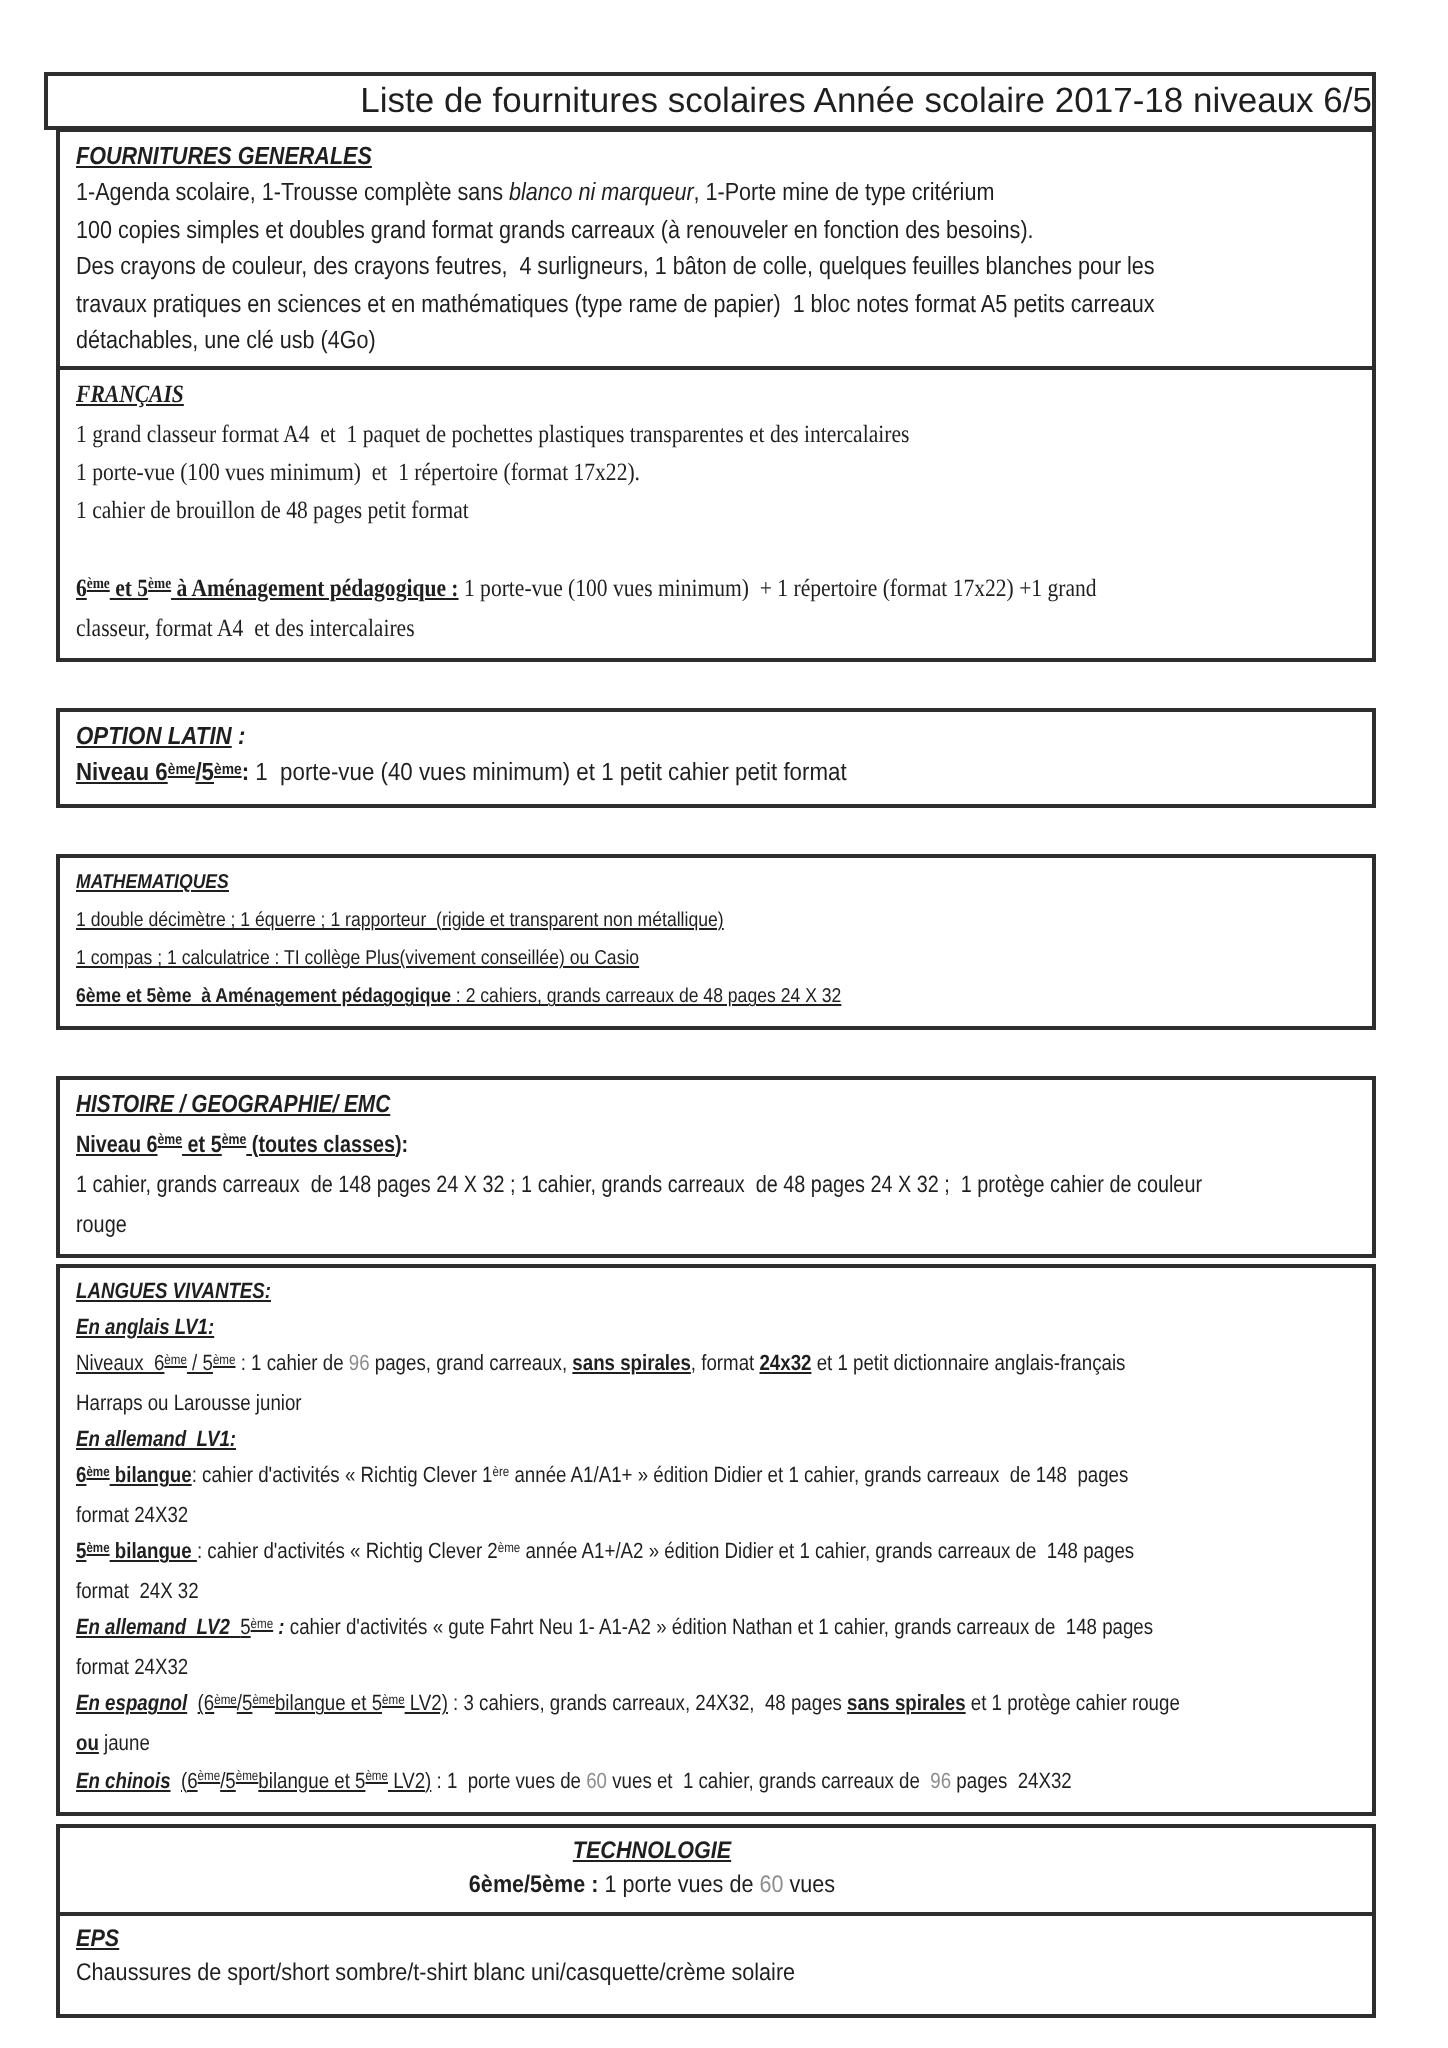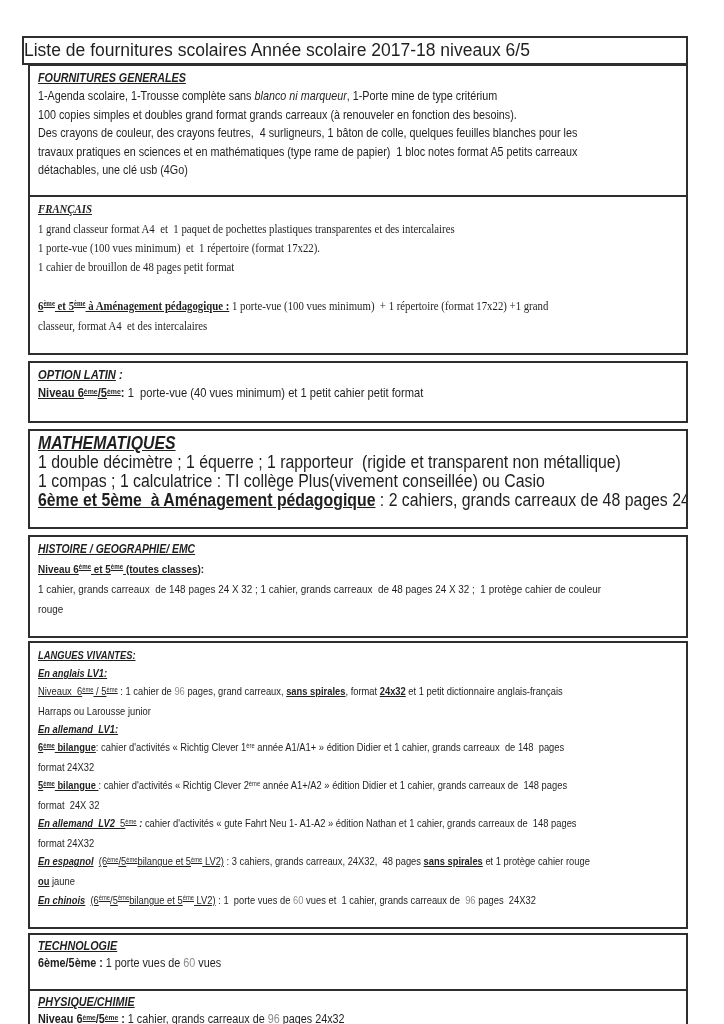--- a/index.html
+++ b/index.html
@@ -6,54 +6,54 @@
   html,body { margin:0; padding:0; }
   body {
     width:724px; height:1024px; background:#ffffff; position:relative;
     font-family:"Liberation Sans", sans-serif; color:var(--text);
     overflow:hidden;
   }
   .page { position:absolute; inset:0; }
   .title-box {
     position:absolute; left:22px; top:36px; width:666px; height:29px;
     border:2px solid var(--border); box-sizing:border-box;
-    text-align:left; font-size:17.5px; line-height:25px; background:#fff;
+    text-align:right; font-size:17.5px; line-height:25px; background:#fff;
   }
   .sections { position:absolute; left:28px; top:64px; width:660px; }
   .section {
     border:2px solid var(--border); box-sizing:border-box;
-    padding:3px 8px 16px 8px; overflow:hidden; background:#fff;
+    padding:3px 8px 4px 8px; overflow:hidden; background:#fff;
   }
   .section + .section { margin-top:-2px; }
-  #sec-latin, #sec-math, #sec-histoire { margin-top:6px; }
+  #sec-latin, #sec-math, #sec-histoire { margin-top:23px; }
   #sec-langues { margin-top:3px; }
   #sec-techno { margin-top:4px; }
 
   .line { white-space:pre; transform-origin:0 50%; }
   .line.blank { min-height:1em; }
   .seg.b { font-weight:bold; }
   .seg.i { font-style:italic; }
   .seg.u { text-decoration:underline; }
   .seg.g { color:var(--muted); }
   .seg.sup { font-size:0.62em; position:relative; top:-0.45em; }
 
   #sec-fournitures { min-height:113px; font-size:12.4px; line-height:18.4px; }
   #sec-fournitures .line { transform:scaleX(.87); }
   #sec-francais { min-height:136px; font-size:12.4px; line-height:19.3px;font-family:Liberation Serif, serif; }
   #sec-francais .line { transform:scaleX(.87); }
   #sec-latin { min-height:42px; font-size:12.4px; line-height:18.5px; }
   #sec-latin .line { transform:scaleX(.9); }
-  #sec-math { min-height:80px; font-size:18px; line-height:19.3px; }
+  #sec-math { min-height:80px; font-size:10px; line-height:19.3px;text-decoration:underline; }
   #sec-math .line { transform:scaleX(.88); }
   #sec-histoire { min-height:88px; font-size:11.8px; line-height:19.8px; }
   #sec-histoire .line { transform:scaleX(.84); }
   #sec-histoire .line:first-child { font-size:12.4px; }
   #sec-langues { min-height:253px; font-size:11px; line-height:18.05px; }
   #sec-langues .line { transform:scaleX(.85); }
-  #sec-techno { min-height:39px; font-size:12px; line-height:17.5px; }
+  #sec-techno { min-height:39px; font-size:12px; line-height:17.5px;text-align:center; }
   #sec-techno .line { transform:scaleX(.9); }
   #sec-svt { min-height:40px; font-size:12px; line-height:17.5px; }
   #sec-svt .line { transform:scaleX(.9); }
   #sec-physique { min-height:40px; font-size:12px; line-height:17.5px; }
   #sec-physique .line { transform:scaleX(.9); }
   #sec-musique { min-height:36px; font-size:12px; line-height:16.5px; }
   #sec-musique .line { transform:scaleX(.9); }
   #sec-eps { min-height:53px; font-size:12px; line-height:17.2px; }
   #sec-eps .line { transform:scaleX(.9); }
 </style>
@@ -109,22 +109,18 @@
         <div class="line"><span class="seg b i u">En allemand  LV2  </span><span class="seg u">5</span><span class="seg u sup">ème</span><span class="seg b i"> :</span><span class="seg"> cahier d'activités « gute Fahrt Neu 1- A1-A2 » édition Nathan et 1 cahier, grands carreaux de  148 pages</span></div>
         <div class="line"><span class="seg">format 24X32</span></div>
         <div class="line"><span class="seg b i u">En espagnol</span><span class="seg">  </span><span class="seg u">(6</span><span class="seg u sup">ème</span><span class="seg u">/5</span><span class="seg u sup">ème</span><span class="seg u">bilangue et 5</span><span class="seg u sup">ème</span><span class="seg u"> LV2)</span><span class="seg"> : 3 cahiers, grands carreaux, 24X32,  48 pages </span><span class="seg b u">sans spirales</span><span class="seg"> et 1 protège cahier rouge</span></div>
         <div class="line"><span class="seg b u">ou</span><span class="seg"> jaune</span></div>
         <div class="line"><span class="seg b i u">En chinois</span><span class="seg">  </span><span class="seg u">(6</span><span class="seg u sup">ème</span><span class="seg u">/5</span><span class="seg u sup">ème</span><span class="seg u">bilangue et 5</span><span class="seg u sup">ème</span><span class="seg u"> LV2)</span><span class="seg"> : 1  porte vues de </span><span class="seg g">60</span><span class="seg"> vues et  1 cahier, grands carreaux de  </span><span class="seg g">96</span><span class="seg"> pages  24X32</span></div>
       </div>
       <div class="section" id="sec-techno">
         <div class="line"><span class="seg b i u">TECHNOLOGIE</span></div>
         <div class="line"><span class="seg b">6ème/5ème :</span><span class="seg"> 1 porte vues de </span><span class="seg g">60</span><span class="seg"> vues</span></div>
       </div>
-      <div class="section" id="sec-physique">
-        <div class="line"><span class="seg b i u">PHYSIQUE/CHIMIE</span></div>
-        <div class="line"><span class="seg b u">Niveau 6</span><span class="seg b u sup">ème</span><span class="seg b u">/5</span><span class="seg b u sup">ème</span><span class="seg b"> :</span><span class="seg"> 1 cahier, grands carreaux de </span><span class="seg g">96</span><span class="seg"> pages 24x32</span></div>
-      </div>
       <div class="section" id="sec-eps">
         <div class="line"><span class="seg b i u">EPS</span></div>
         <div class="line"><span class="seg">Chaussures de sport/short sombre/t-shirt blanc uni/casquette/crème solaire</span></div>
       </div>
     </div>
 </div>
 
 </body></html>

